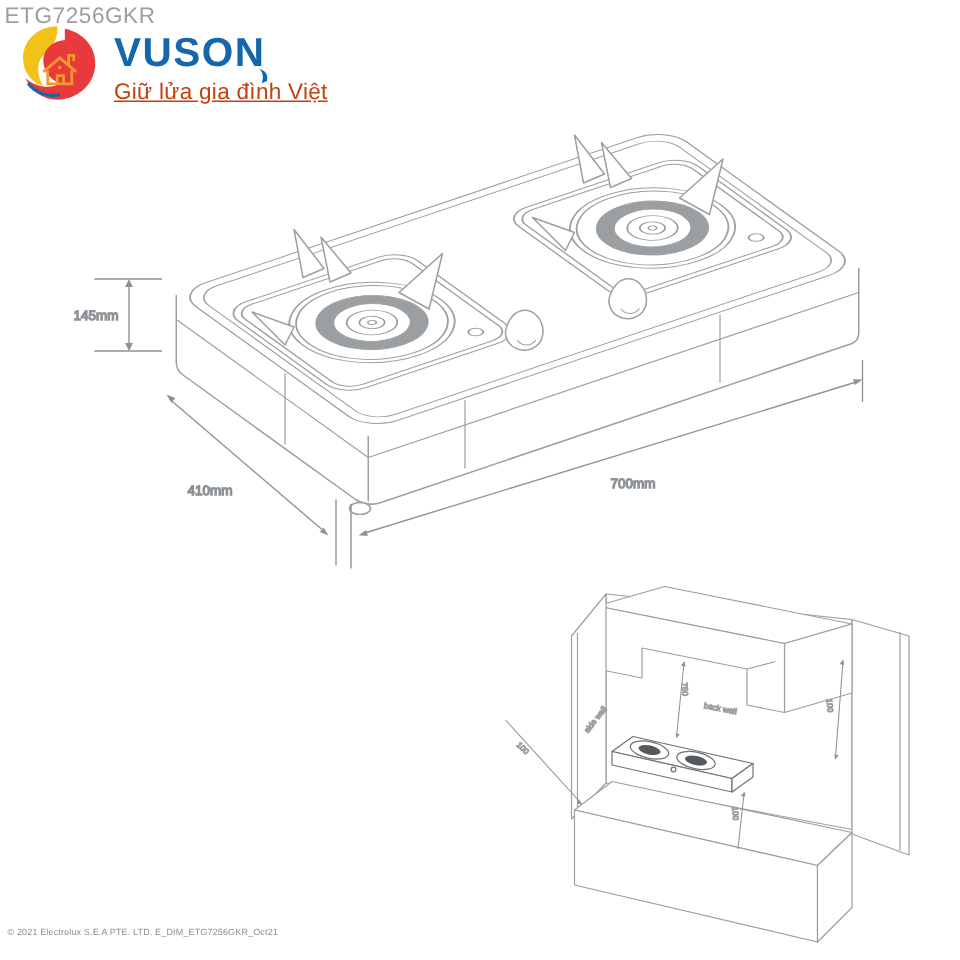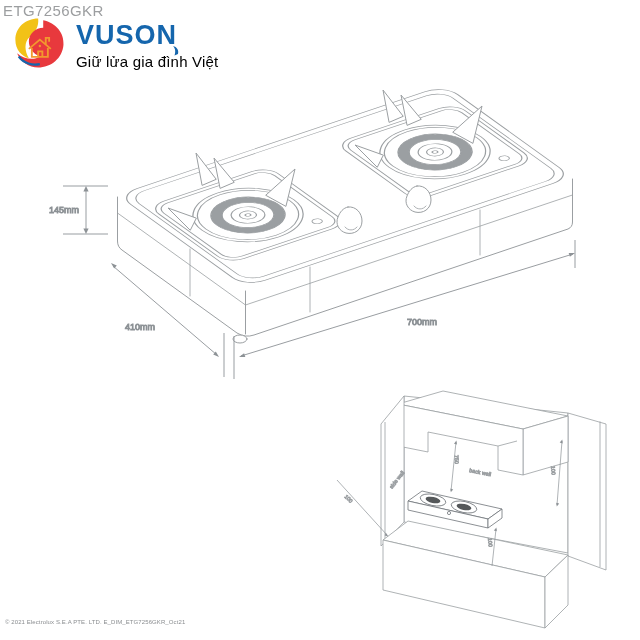--- a/index.html
+++ b/index.html
@@ -4,29 +4,29 @@
 <style>
   html,body{margin:0;padding:0;}
   body{
     width:640px;height:640px;position:relative;background:#ffffff;
     font-family:"Liberation Sans", sans-serif;overflow:hidden;
   }
   .model-code{
     position:absolute;left:3px;top:2px;font-size:15px;color:#9c9ea0;
     letter-spacing:.4px;
   }
-  .logo-row{position:absolute;left:12px;top:14px;display:flex;align-items:flex-end;}
+  .logo-row{position:absolute;left:12px;top:14px;display:flex;align-items:center;}
   .logo-mark{width:54px;height:54px;flex:0 0 auto;}
   .logo-text{margin-left:10px;position:relative;}
   .brand{
     font-size:27px;font-weight:bold;color:#1566ad;letter-spacing:1px;
     line-height:1;margin-top:8px;
   }
   .n-tail{position:absolute;left:96px;top:32px;}
-  .tagline{font-size:15px;color:#000000;margin-top:4px;letter-spacing:.2px;}
+  .tagline{font-size:15px;color:#c2410c;margin-top:4px;letter-spacing:.2px;text-decoration:underline;}
   .drawing-svg{position:absolute;left:0;top:0;}
   .footer{
     position:absolute;left:5px;top:619px;font-size:6px;color:#8a8d90;
     letter-spacing:.1px;
   }
   svg text{font-family:"Liberation Sans", sans-serif;}
   .dim-label{font-size:9px;fill:#8d9296;}
   .inst-label{font-size:5.4px;fill:#8d9296;}
 </style>
 </head>

